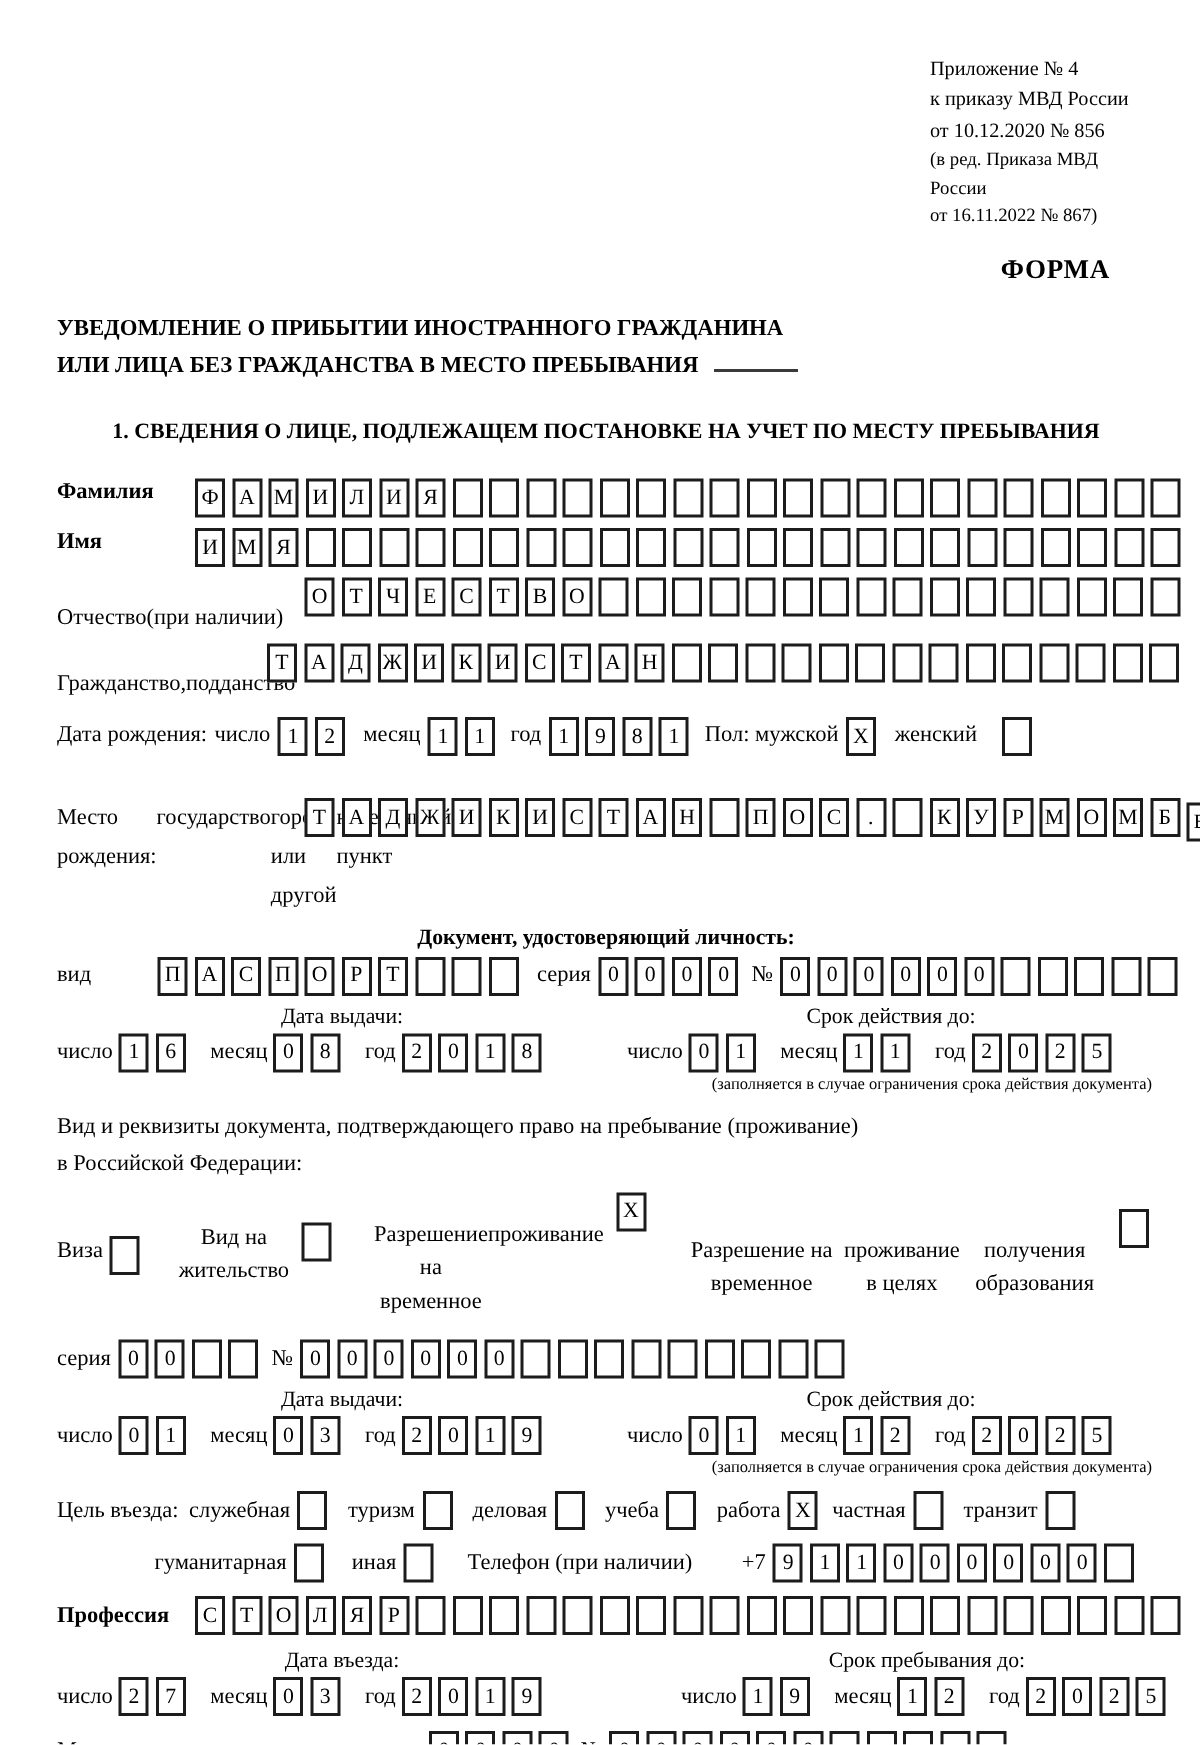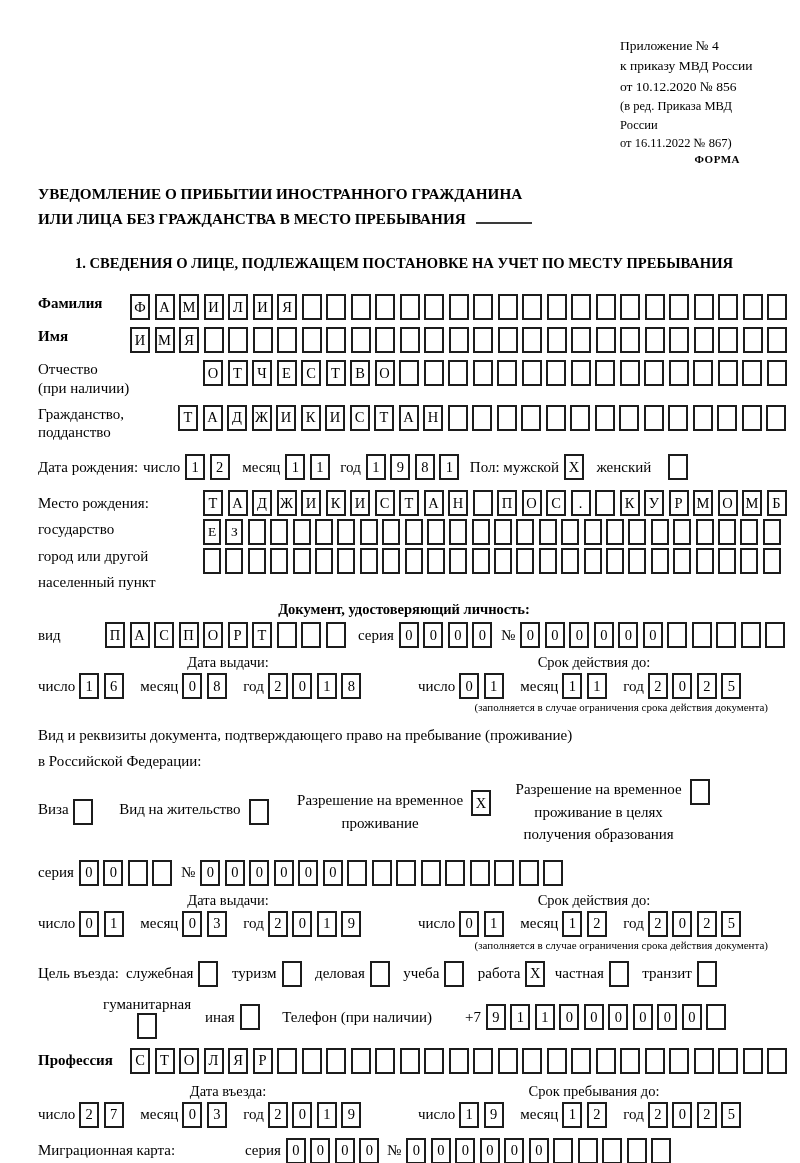--- a/index.html
+++ b/index.html
@@ -9,39 +9,39 @@
     background:#ffffff;color:#000;
     font-family:"Liberation Serif","DejaVu Serif",serif;
     font-size:15px;
     overflow:hidden;
     box-sizing:border-box;
     padding:36px 30px 0 38px;
   }
   
   .appendix{margin-left:582px;line-height:1.5;font-size:13.5px;}
   .appendix .small{font-size:12.5px;}
-  .forma{font-weight:bold;text-align:right;padding-right:30px;font-size:11px;letter-spacing:.5px;}
+  .forma{margin-top:16px;font-weight:bold;text-align:right;padding-right:30px;font-size:18px;letter-spacing:.5px;}
   .title{margin-top:16px;font-weight:bold;font-size:15.2px;line-height:1.65;}
   .blank{display:inline-block;width:56px;border-bottom:2.5px solid #3a3a3a;height:1em;margin-left:10px;vertical-align:baseline;}
   .sec1{margin-top:24px;text-align:center;font-weight:bold;font-size:14.6px;}
   
   .cells{display:inline-flex;flex-wrap:nowrap;}
   .cell{
     box-sizing:border-box;display:inline-flex;align-items:center;justify-content:center;
     width:20px;height:26px;border:2px solid #1c1c1c;margin-right:4.5px;
     font-size:14.5px;line-height:1;background:#fff;flex:0 0 auto;
   }
   .cells.narrow .cell{width:18px;margin-right:4.4px;font-size:13.5px;}
   
   .row{display:flex;align-items:flex-start;margin-top:7px;}
   .lbl{flex:0 0 auto;line-height:1.25;}
   .w92{width:92px;font-weight:bold;}
   .w140{width:140px;}
   .w165{width:165px;}
-  .stack{display:flex;flex-direction:column;}
+  .stack{display:flex;margin-top:18px;}
   .mt3{margin-top:3px;}
   .doc-head{margin-top:6px;text-align:center;font-weight:bold;font-size:14.5px;}
   
   .dpair{display:flex;margin-top:6px;}
   .dcol{flex:0 0 380px;}
   .dcol.right{flex:1 1 auto;}
   .dhead{text-align:center;font-size:14.5px;margin-bottom:2px;}
   .dline{display:flex;align-items:center;}
   .dline .dl{margin-right:4px;}
   .dline .gap{margin-left:12px;}
@@ -576,21 +576,21 @@
       </span>
     <span class="pair">
         <span>транзит</span>
         <span class="cells">
           <span class="cell"></span>
         </span>
       </span>
   </div>
 
   <div class="row purpose" style="align-items:center;margin-top:9px;margin-left:65px;">
-    <span class="pair" style="margin-right:14px;flex-direction:column;">
+    <span class="pair" style="margin-right:14px;">
         <span>гуманитарная</span>
         <span class="cells">
           <span class="cell"></span>
         </span>
       </span>
     <span class="pair" style="margin-right:18px;">
         <span>иная</span>
         <span class="cells">
           <span class="cell"></span>
         </span>
@@ -637,21 +637,21 @@
         <span class="cell"></span>
         <span class="cell"></span>
         <span class="cell"></span>
         <span class="cell"></span>
         <span class="cell"></span>
         <span class="cell"></span>
         <span class="cell"></span>
       </div>
   </div>
 
-  <div class="dpair" style="margin-top:9px;">
+  <div class="dpair" style="margin-top:9px;gap:36px;">
     <div class="dcol">
       <div class="dhead">Дата въезда:</div>
       <div class="dline">
         <span class="dl">число</span>
         <span class="cells">
             <span class="cell">2</span>
             <span class="cell">7</span>
           </span>
         <span class="dl gap">месяц</span>
         <span class="cells">

